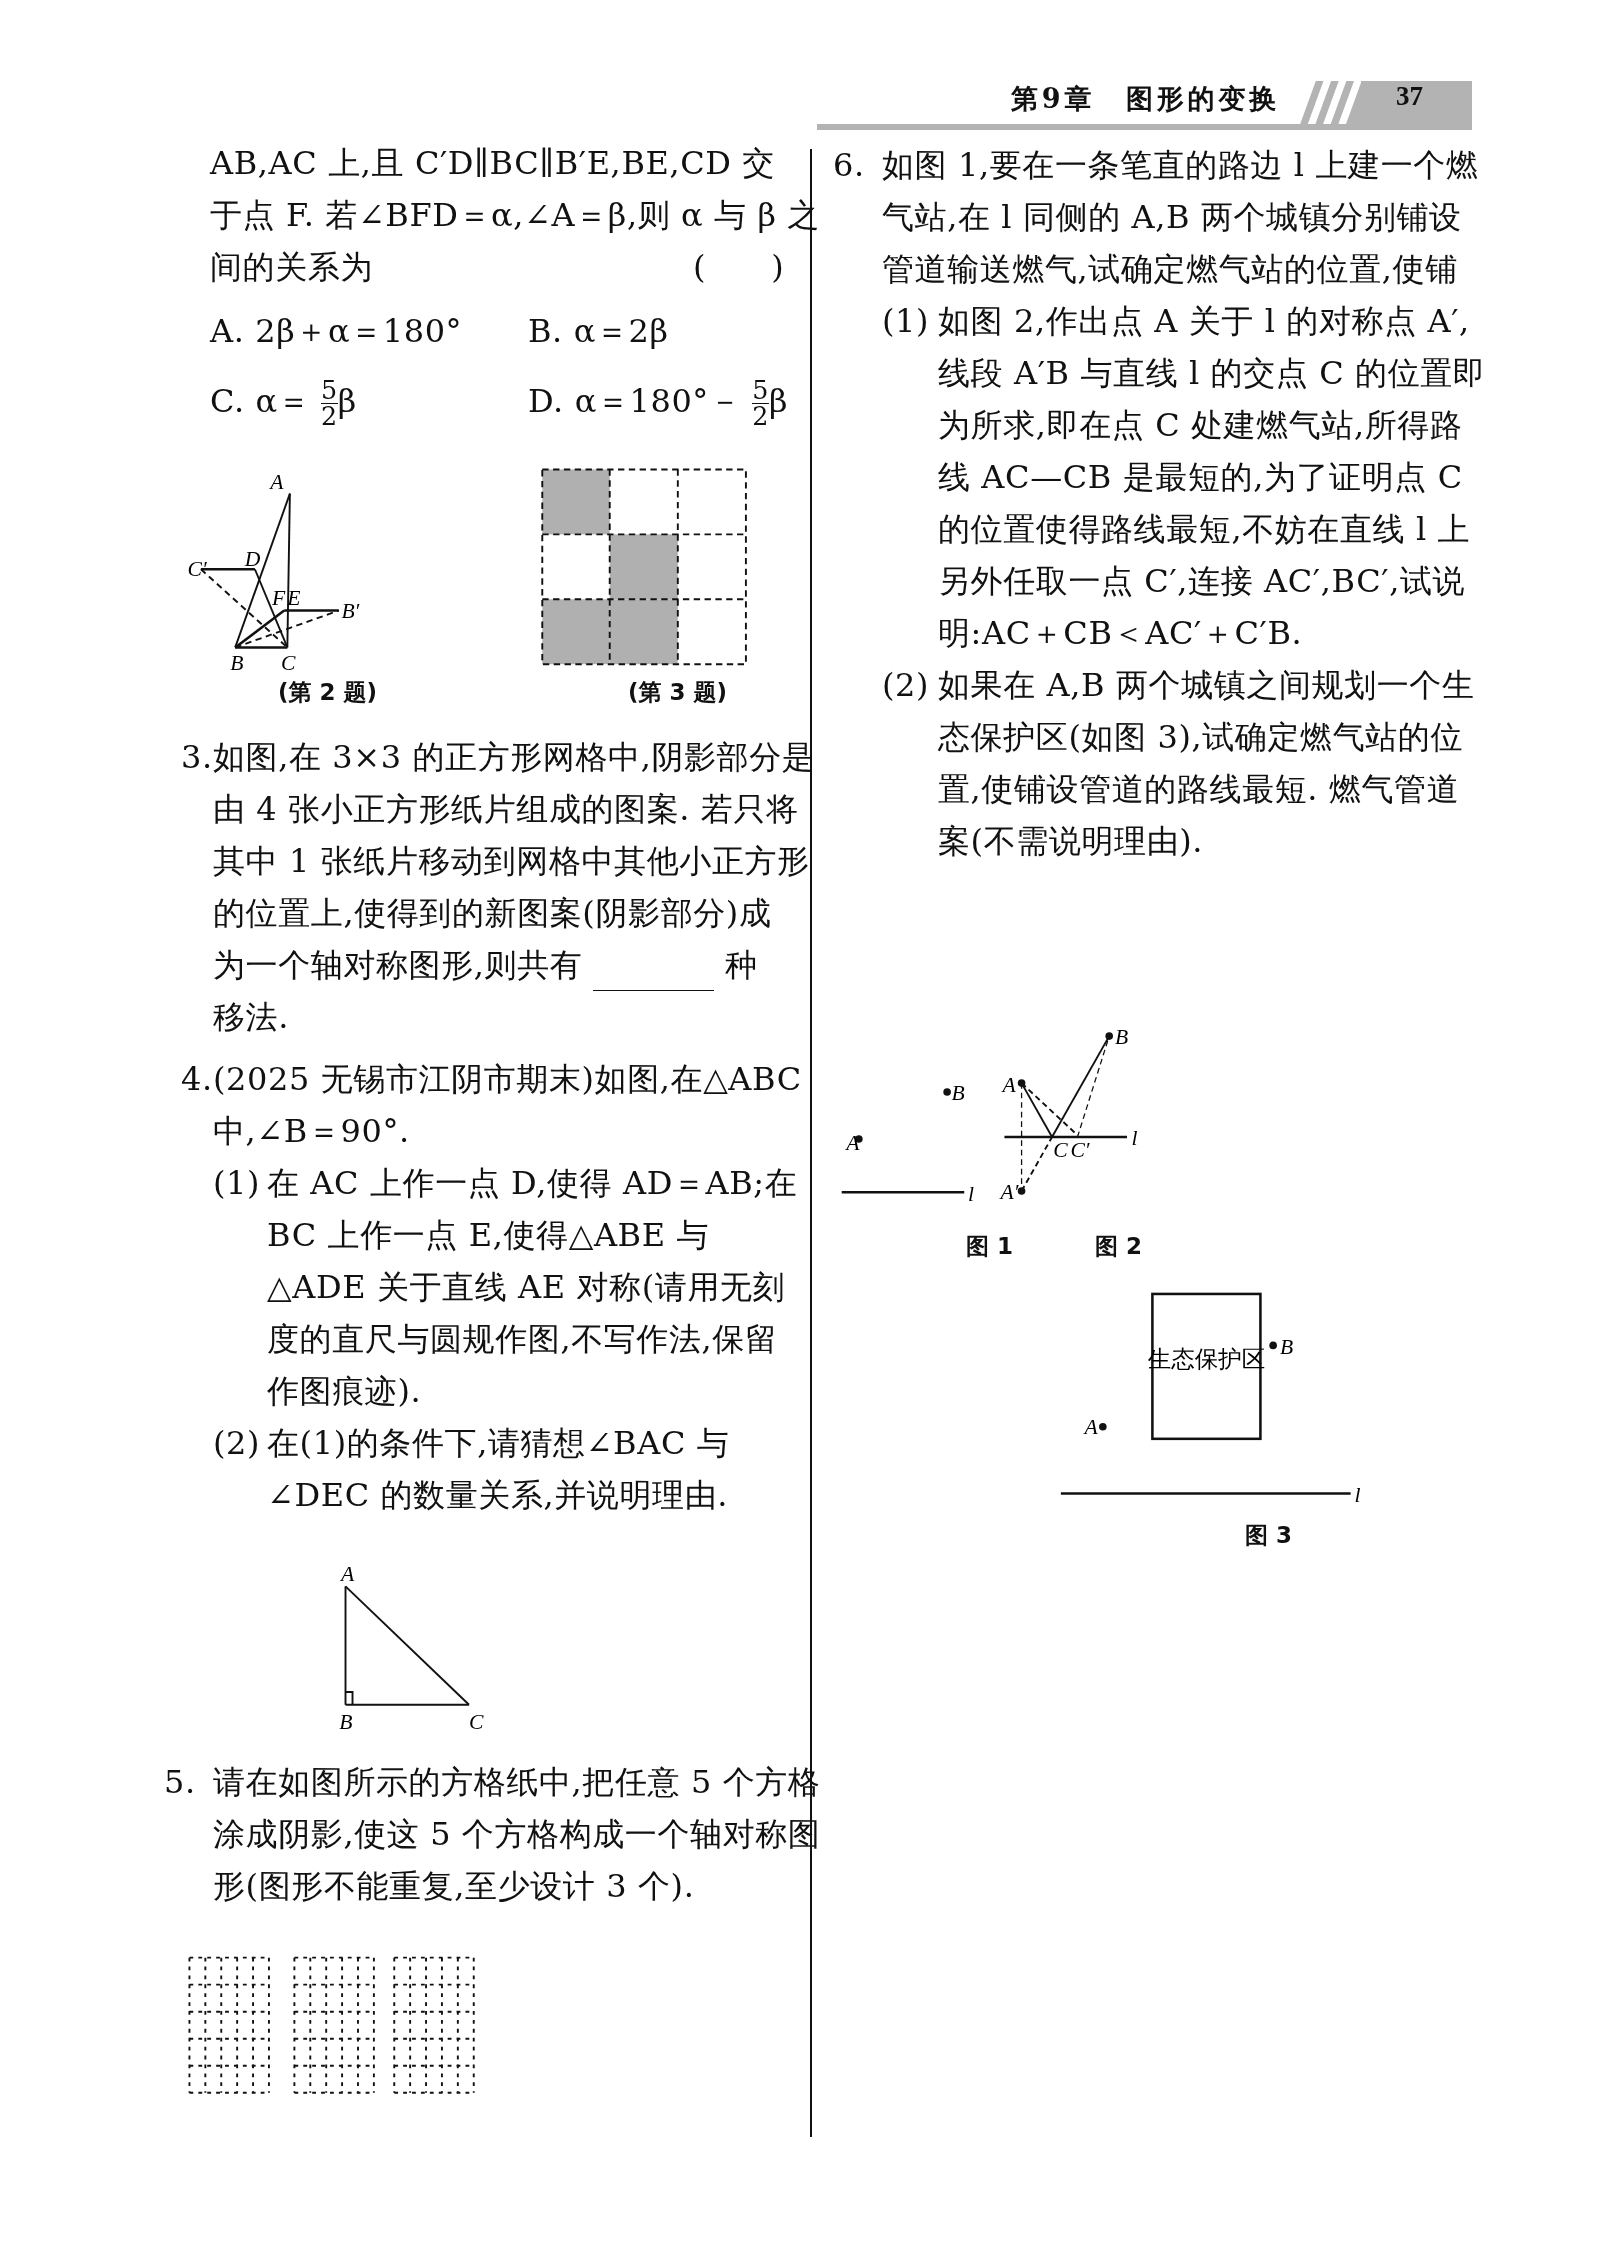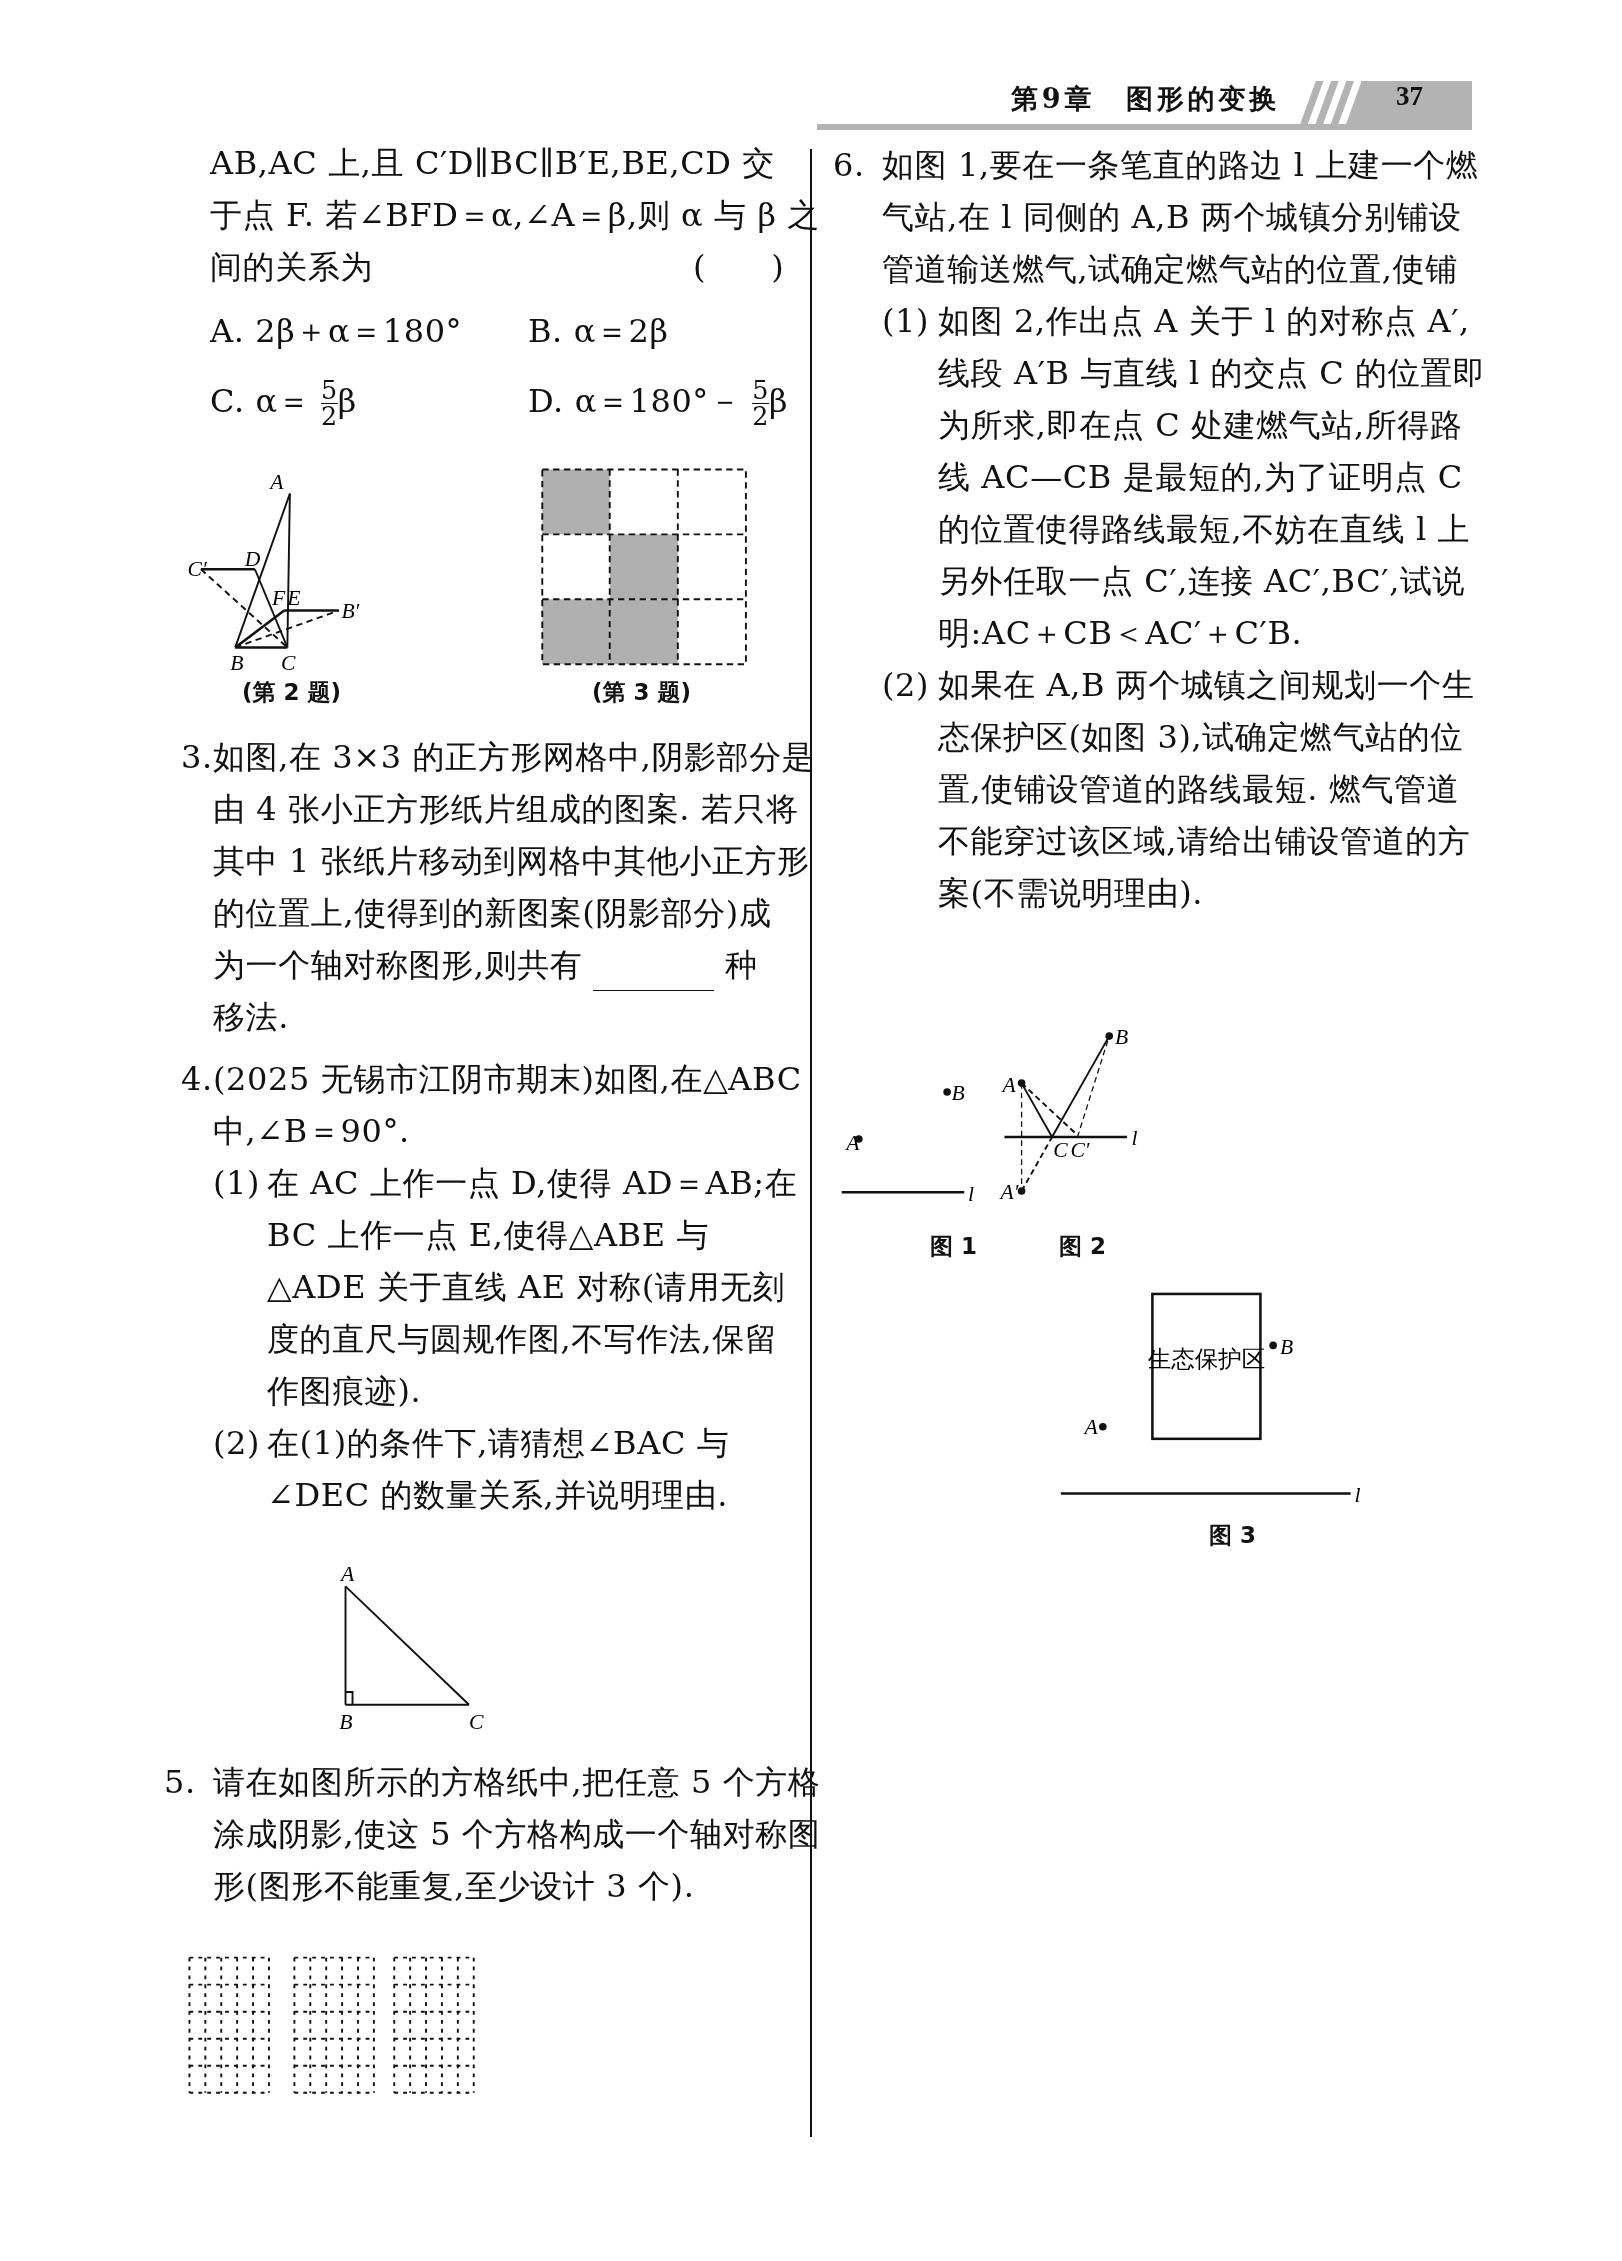--- a/index.html
+++ b/index.html
@@ -1,20 +1,20 @@
 <!DOCTYPE html>
 <html style="font-size:10.2px"><head>
 <meta charset="utf-8">
 <style>
   html, body { margin:0; padding:0; background:#fff; }
   body { width:1623px; height:2261px; position:relative; overflow:hidden;
          font-family:"DejaVu Serif","Liberation Serif",serif; color:#111; }
   .abs { position:absolute; }
   .txt { font-size:32px; line-height:52px; letter-spacing:0.6px; white-space:nowrap; }
-  .cap { font-family:"DejaVu Sans","Liberation Sans",sans-serif; font-weight:bold; font-size:23px; }
+  .cap { font-family:"DejaVu Sans","Liberation Sans",sans-serif; font-weight:bold; font-size:23px;margin-left:36px; }
   
   #header-bar { left:817px; top:124px; width:655px; height:6.4px; background:#b3b3b3; }
   #header-title { left:1011px; top:81px; font-size:27px; font-weight:bold; letter-spacing:3.8px; font-family:"DejaVu Serif",serif; }
   #page-num-box { left:1361px; top:81px; width:111px; height:49px; background:#b3b3b3; }
   #page-num { left:1396px; top:81px; font-size:27px; font-weight:bold; font-family:"Liberation Serif",serif; }
   #divider { left:810px; top:149px; width:1.9px; height:1988px; background:#111; }
   .blank { display:inline-block; width:121px; border-bottom:1.9px solid #111; height:29px; vertical-align:bottom; }
   svg text { font-family:"Liberation Serif","DejaVu Serif",serif; font-style:italic; }
 </style>
 </head>
@@ -196,21 +196,20 @@
   <div style="padding-left:49px"><span style="display:inline-block;width:56px">(1)</span><span>如图 2,作出点 A 关于 l 的对称点 A′,</span></div>
   <div style="padding-left:105px">线段 A′B 与直线 l 的交点 C 的位置即</div>
   <div style="padding-left:105px">为所求,即在点 C 处建燃气站,所得路</div>
   <div style="padding-left:105px">线 AC—CB 是最短的,为了证明点 C</div>
   <div style="padding-left:105px">的位置使得路线最短,不妨在直线 l 上</div>
   <div style="padding-left:105px">另外任取一点 C′,连接 AC′,BC′,试说</div>
   <div style="padding-left:105px">明:AC＋CB＜AC′＋C′B.</div>
   <div style="padding-left:49px"><span style="display:inline-block;width:56px">(2)</span><span>如果在 A,B 两个城镇之间规划一个生</span></div>
   <div style="padding-left:105px">态保护区(如图 3),试确定燃气站的位</div>
   <div style="padding-left:105px">置,使铺设管道的路线最短. 燃气管道</div>
-  <div style="padding-left:105px">不能穿过该区域,请给出铺设管道的方</div>
   <div style="padding-left:105px">案(不需说明理由).</div>
 </div>
 
 <svg class="abs" style="left:827px;top:1005px" width="305" height="254" viewBox="0 0 480 400">
   <line x1="23" y1="295" x2="216" y2="295" stroke="#111" stroke-width="4"></line>
   <circle cx="50" cy="211" r="6" fill="#111"></circle>
   <circle cx="189" cy="137" r="6" fill="#111"></circle>
   <text x="30" y="228" font-size="34">A</text>
   <text x="196" y="150" font-size="34">B</text>
   <text x="222" y="308" font-size="34">l</text>

